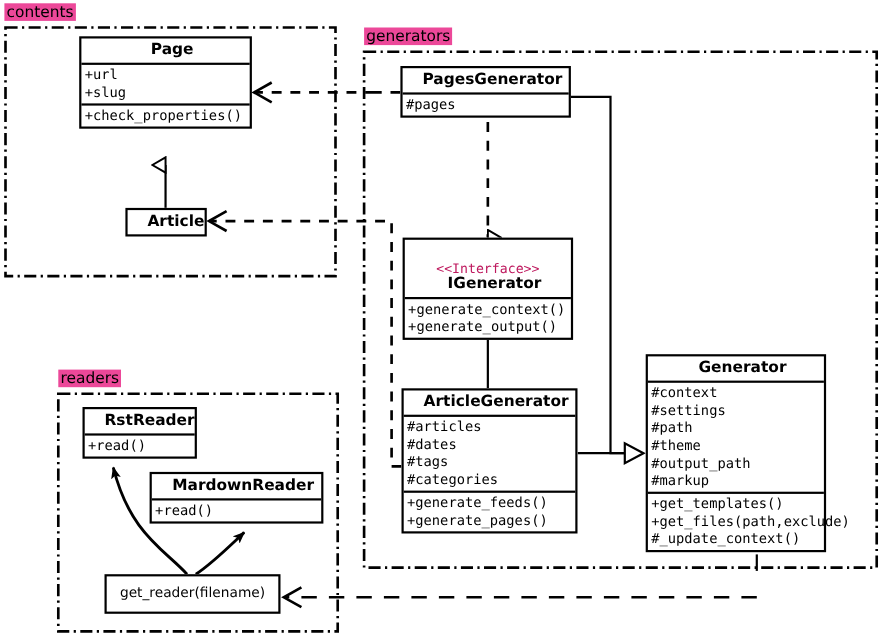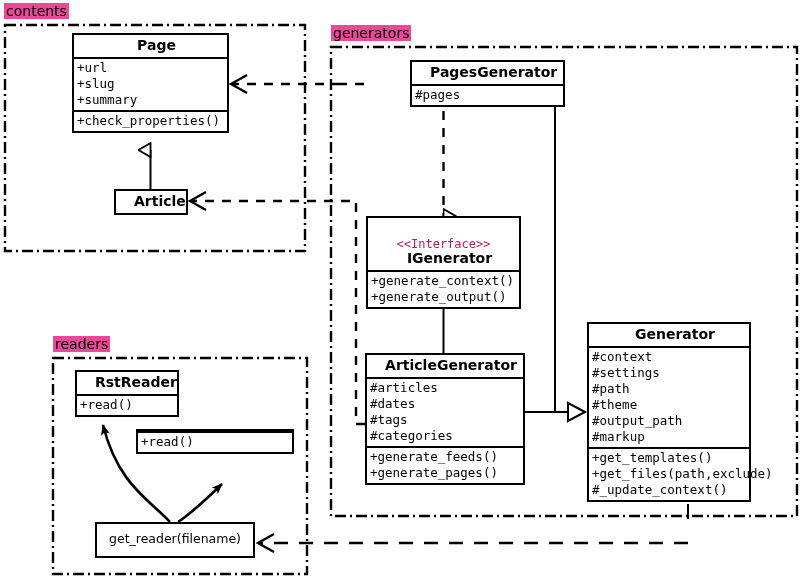--- a/index.html
+++ b/index.html
@@ -138,32 +138,31 @@
 
   <div class="pkg-label" style="left:4px; top:3px;">contents</div>
   <div class="pkg-label" style="left:331px; top:25px;">generators</div>
   <div class="pkg-label" style="left:53px; top:336px;">readers</div>
 
   <div class="uml-class" style="left:72px; top:33px; width:157px;">
     <div class="uml-name">Page</div>
     <div class="uml-compartment">
       <div class="uml-member">+url</div>
       <div class="uml-member">+slug</div>
-      <div class="uml-member">+summary</div>
     </div>
     <div class="uml-compartment">
       <div class="uml-member">+check_properties()</div>
     </div>
   </div>
 
   <div class="uml-class" style="left:114px; top:189px; width:74px;">
     <div class="uml-name">Article</div>
   </div>
 
-  <div class="uml-class" style="left:364px; top:60px; width:155px;margin-left:46px;">
+  <div class="uml-class" style="left:364px; top:60px; width:155px;">
     <div class="uml-name">PagesGenerator</div>
     <div class="uml-compartment">
       <div class="uml-member">#pages</div>
     </div>
   </div>
 
   <div class="uml-class" style="left:366px; top:216px; width:155px;">
     <div class="uml-stereotype">&lt;&lt;Interface&gt;&gt;</div>
     <div class="uml-name" style="padding-top:0;">IGenerator</div>
     <div class="uml-compartment">
@@ -204,20 +203,21 @@
   </div>
 
   <div class="uml-class" style="left:75px; top:370px; width:104px;">
     <div class="uml-name">RstReader</div>
     <div class="uml-compartment">
       <div class="uml-member">+read()</div>
     </div>
   </div>
 
   <div class="uml-class" style="left:136px; top:429px; width:158px;">
+    <div class="uml-name">MardownReader</div>
     <div class="uml-compartment">
       <div class="uml-member">+read()</div>
     </div>
   </div>
 
   <div class="uml-class" style="left:95px; top:522px; width:160px; height:36px;">
     <div class="plain-label">get_reader(filename)</div>
   </div>
 
 </div>

